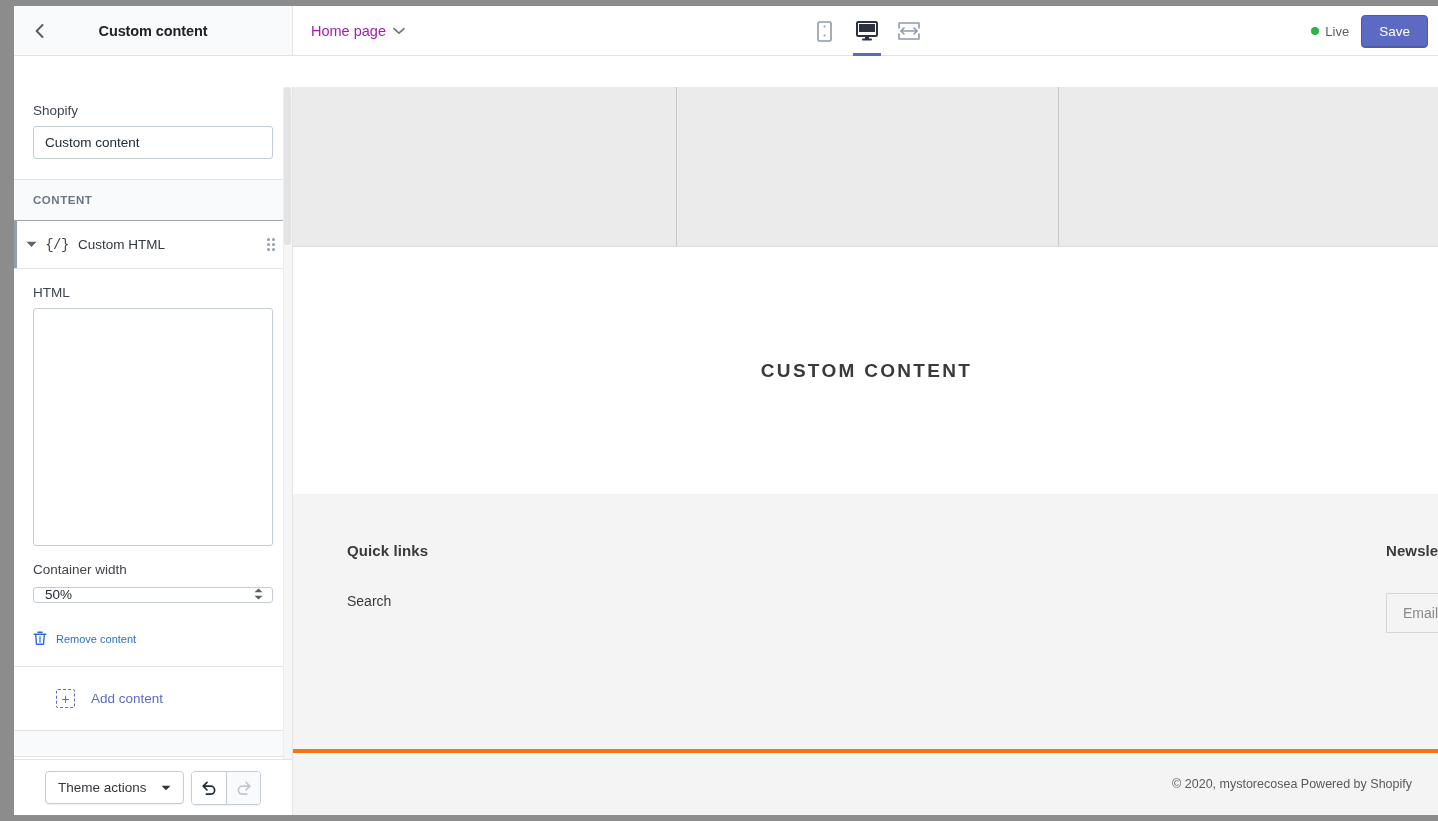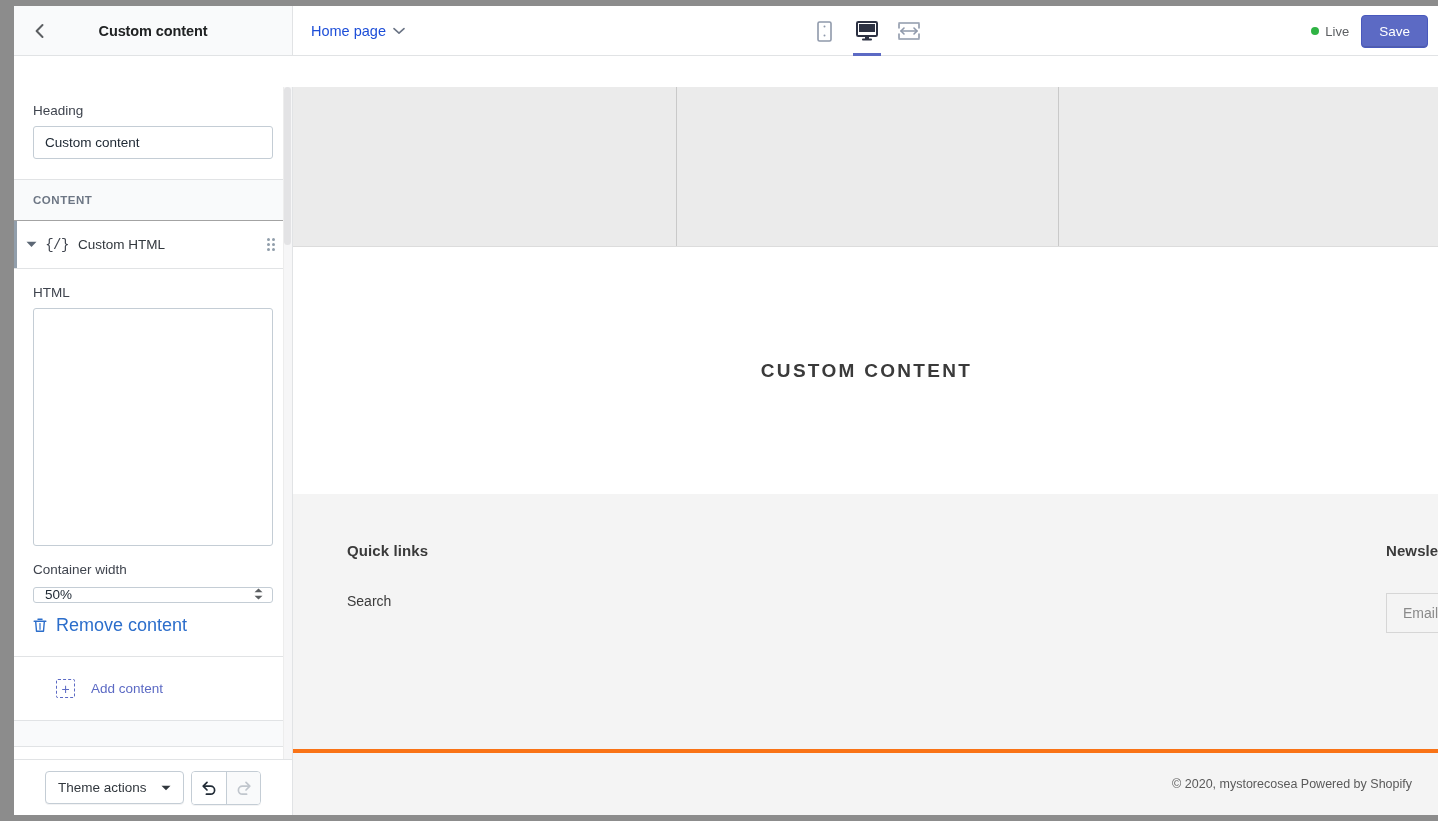--- a/index.html
+++ b/index.html
@@ -62,21 +62,21 @@
     display: flex;
     align-items: center;
     padding: 0 14px;
     position: relative;
   }
   .page-select {
     display: flex;
     align-items: center;
     gap: 7px;
     font-size: 14.5px;
-    color: #1d4ed8;
+    color: #a21caf;
     cursor: pointer;
     padding: 4px 4px;
     border-radius: 3px;
   }
   .device-group {
     position: absolute;
     left: 50%;
     transform: translateX(-50%);
     display: flex;
     align-items: flex-end;
@@ -286,23 +286,23 @@
     display: flex;
     flex-direction: column;
     gap: 2px;
     pointer-events: none;
     color: #5c5f62;
   }
   .remove-link {
     display: flex;
     align-items: center;
     gap: 9px;
-    margin-top: 12px;
+    margin-top: 28px;
     color: #2c6ecb;
-    font-size: 18px;
+    font-size: 11px;
     cursor: pointer;
   }
   .add-content-row {
     height: 64px;
     display: flex;
     align-items: center;
     gap: 16px;
     padding-left: 42px;
     border-bottom: 1px solid #e1e3e5;
     cursor: pointer;
@@ -508,21 +508,21 @@
       </div>
     </div>
   </div>
 
   <div class="body-row">
 
     <div class="sidebar">
       <div class="sidebar-scroll">
 
         <div class="sb-block">
-          <div class="field-label">Heading</div>
+          <div class="field-label">Shopify</div>
           <input class="text-input" type="text" value="Custom content" style="">
         </div>
 
         <div class="sb-section-head">CONTENT</div>
 
         <div class="content-row">
           <span class="caret">
             <svg width="11" height="7" viewBox="0 0 11 7">
               <path d="M0.5 0.8 L5.5 6 L10.5 0.8 Z" fill="#5c6775"></path>
             </svg>

